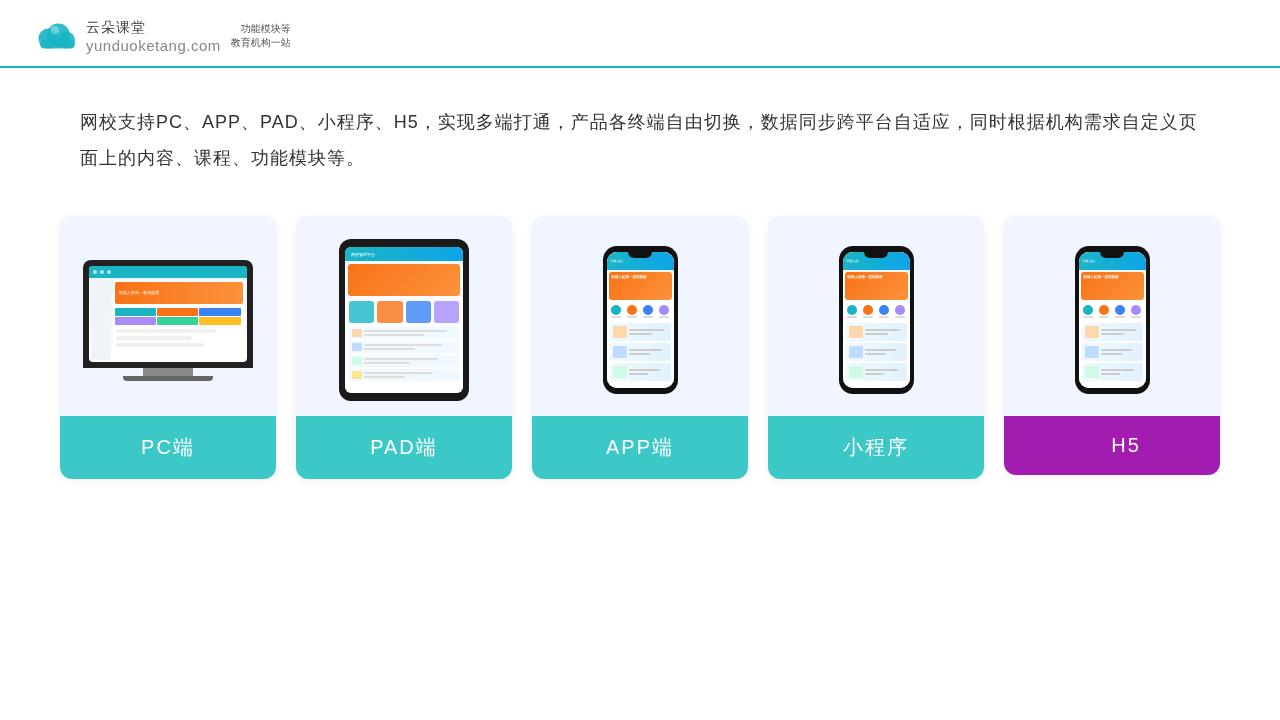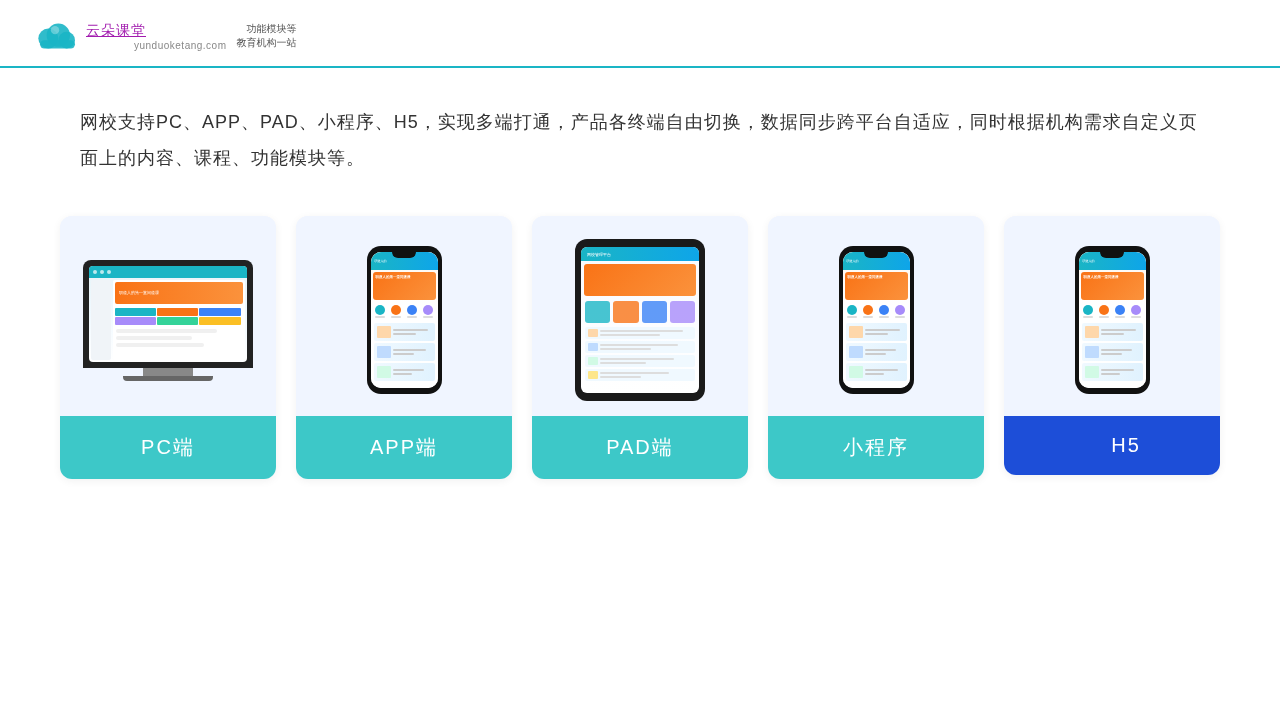--- a/index.html
+++ b/index.html
@@ -56,30 +56,28 @@
       width: 50px;
       height: 36px;
     }
     .brand-text-right {
       display: flex;
       flex-direction: column;
       align-items: flex-start;
     }
     .brand-name {
       font-size: 14px;
-      color: #a21caf;
+      color: #404040;
       font-weight: 500;
       letter-spacing: 1px;
-      text-decoration: underline;
     }
     .brand-sub {
-      font-size: 10px;
+      font-size: 15px;
       color: #888;
       letter-spacing: 0.5px;
-      margin-left: 48px;
     }
     .brand-tagline {
       font-size: 10px;
       color: #555;
       text-align: right;
       line-height: 1.4;
       margin-left: 4px;
     }
 
     
@@ -432,21 +430,21 @@
       color: white;
       text-align: center;
       font-size: 20px;
       font-weight: 500;
       padding: 18px 0;
       letter-spacing: 2px;
     }
 
     
     .mini-label { background: #3dc8c8; }
-    .h5-label { background: #1d4ed8; padding-left: 28px; }
+    .h5-label { background: #a21caf; padding-left: 28px; }
   </style>
 </head>
 <body>
 
 <div class="header">
   <div class="header-right">
     <div class="cloud-icon-wrap">
 
       <svg class="cloud-svg" viewBox="0 0 60 42">
         <circle cx="22" cy="24" r="12" fill="#1ab5c5" opacity="0.9"></circle>
@@ -511,82 +509,20 @@
         </div>
         <div class="monitor-stand"></div>
         <div class="monitor-base"></div>
       </div>
     </div>
     <div class="card-label">PC端</div>
   </div>
 
   <div class="card">
     <div class="card-image-area">
-      <div class="phone-wrap">
-        <div class="phone-body">
-          <div class="phone-notch"></div>
-          <div class="phone-screen">
-            <div class="phone-screen-inner">
-              <div class="phone-header">
-                <span class="phone-header-text">职道人的</span>
-              </div>
-              <div class="phone-banner">
-                <div class="phone-banner-text">职道人的第一堂问道课</div>
-              </div>
-              <div class="phone-icons-row">
-                <div class="phone-icon-item">
-                  <div class="phone-icon-circle" style="background:#1ab5c5;"></div>
-                  <div class="phone-icon-text"></div>
-                </div>
-                <div class="phone-icon-item">
-                  <div class="phone-icon-circle" style="background:#f97316;"></div>
-                  <div class="phone-icon-text"></div>
-                </div>
-                <div class="phone-icon-item">
-                  <div class="phone-icon-circle" style="background:#3b82f6;"></div>
-                  <div class="phone-icon-text"></div>
-                </div>
-                <div class="phone-icon-item">
-                  <div class="phone-icon-circle" style="background:#a78bfa;"></div>
-                  <div class="phone-icon-text"></div>
-                </div>
-              </div>
-              <div class="phone-cards">
-                <div class="phone-card-item">
-                  <div class="phone-card-img" style="background:#fed7aa;"></div>
-                  <div class="phone-card-lines">
-                    <div class="phone-card-line" style="width:90%;"></div>
-                    <div class="phone-card-line" style="width:60%;"></div>
-                  </div>
-                </div>
-                <div class="phone-card-item">
-                  <div class="phone-card-img" style="background:#bfdbfe;"></div>
-                  <div class="phone-card-lines">
-                    <div class="phone-card-line" style="width:85%;"></div>
-                    <div class="phone-card-line" style="width:55%;"></div>
-                  </div>
-                </div>
-                <div class="phone-card-item">
-                  <div class="phone-card-img" style="background:#d1fae5;"></div>
-                  <div class="phone-card-lines">
-                    <div class="phone-card-line" style="width:80%;"></div>
-                    <div class="phone-card-line" style="width:50%;"></div>
-                  </div>
-                </div>
-              </div>
-            </div>
-          </div>
-        </div>
-      </div>
-    </div>
-    <div class="card-label">APP端</div>
-  </div>
-
-  <div class="card">
-    <div class="card-image-area">
       <div class="pad-wrap">
         <div class="pad-body">
           <div class="pad-screen">
             <div class="pad-screen-inner">
               <div class="pad-nav">
                 <span class="pad-nav-text">网校管理平台</span>
               </div>
               <div class="pad-banner"></div>
               <div class="pad-categories">
                 <div class="pad-cat" style="background:#1ab5c5;opacity:0.8;"></div>
@@ -667,38 +603,38 @@
                 <div class="phone-card-item">
                   <div class="phone-card-img" style="background:#fed7aa;"></div>
                   <div class="phone-card-lines">
                     <div class="phone-card-line" style="width:90%;"></div>
                     <div class="phone-card-line" style="width:60%;"></div>
                   </div>
                 </div>
                 <div class="phone-card-item">
                   <div class="phone-card-img" style="background:#bfdbfe;"></div>
                   <div class="phone-card-lines">
+                    <div class="phone-card-line" style="width:85%;"></div>
+                    <div class="phone-card-line" style="width:55%;"></div>
+                  </div>
+                </div>
+                <div class="phone-card-item">
+                  <div class="phone-card-img" style="background:#d1fae5;"></div>
+                  <div class="phone-card-lines">
                     <div class="phone-card-line" style="width:80%;"></div>
-                    <div class="phone-card-line" style="width:55%;"></div>
-                  </div>
-                </div>
-                <div class="phone-card-item">
-                  <div class="phone-card-img" style="background:#d1fae5;"></div>
-                  <div class="phone-card-lines">
-                    <div class="phone-card-line" style="width:85%;"></div>
                     <div class="phone-card-line" style="width:50%;"></div>
                   </div>
                 </div>
               </div>
             </div>
           </div>
         </div>
       </div>
     </div>
-    <div class="card-label mini-label">小程序</div>
+    <div class="card-label">APP端</div>
   </div>
 
   <div class="card">
     <div class="card-image-area">
       <div class="phone-wrap">
         <div class="phone-body">
           <div class="phone-notch"></div>
           <div class="phone-screen">
             <div class="phone-screen-inner">
               <div class="phone-header">
@@ -746,16 +682,78 @@
                     <div class="phone-card-line" style="width:85%;"></div>
                     <div class="phone-card-line" style="width:50%;"></div>
                   </div>
                 </div>
               </div>
             </div>
           </div>
         </div>
       </div>
     </div>
+    <div class="card-label mini-label">小程序</div>
+  </div>
+
+  <div class="card">
+    <div class="card-image-area">
+      <div class="phone-wrap">
+        <div class="phone-body">
+          <div class="phone-notch"></div>
+          <div class="phone-screen">
+            <div class="phone-screen-inner">
+              <div class="phone-header">
+                <span class="phone-header-text">职道人的</span>
+              </div>
+              <div class="phone-banner">
+                <div class="phone-banner-text">职道人的第一堂问道课</div>
+              </div>
+              <div class="phone-icons-row">
+                <div class="phone-icon-item">
+                  <div class="phone-icon-circle" style="background:#1ab5c5;"></div>
+                  <div class="phone-icon-text"></div>
+                </div>
+                <div class="phone-icon-item">
+                  <div class="phone-icon-circle" style="background:#f97316;"></div>
+                  <div class="phone-icon-text"></div>
+                </div>
+                <div class="phone-icon-item">
+                  <div class="phone-icon-circle" style="background:#3b82f6;"></div>
+                  <div class="phone-icon-text"></div>
+                </div>
+                <div class="phone-icon-item">
+                  <div class="phone-icon-circle" style="background:#a78bfa;"></div>
+                  <div class="phone-icon-text"></div>
+                </div>
+              </div>
+              <div class="phone-cards">
+                <div class="phone-card-item">
+                  <div class="phone-card-img" style="background:#fed7aa;"></div>
+                  <div class="phone-card-lines">
+                    <div class="phone-card-line" style="width:90%;"></div>
+                    <div class="phone-card-line" style="width:60%;"></div>
+                  </div>
+                </div>
+                <div class="phone-card-item">
+                  <div class="phone-card-img" style="background:#bfdbfe;"></div>
+                  <div class="phone-card-lines">
+                    <div class="phone-card-line" style="width:80%;"></div>
+                    <div class="phone-card-line" style="width:55%;"></div>
+                  </div>
+                </div>
+                <div class="phone-card-item">
+                  <div class="phone-card-img" style="background:#d1fae5;"></div>
+                  <div class="phone-card-lines">
+                    <div class="phone-card-line" style="width:85%;"></div>
+                    <div class="phone-card-line" style="width:50%;"></div>
+                  </div>
+                </div>
+              </div>
+            </div>
+          </div>
+        </div>
+      </div>
+    </div>
     <div class="card-label h5-label">H5</div>
   </div>
 
 </div>
 
 </body></html>

